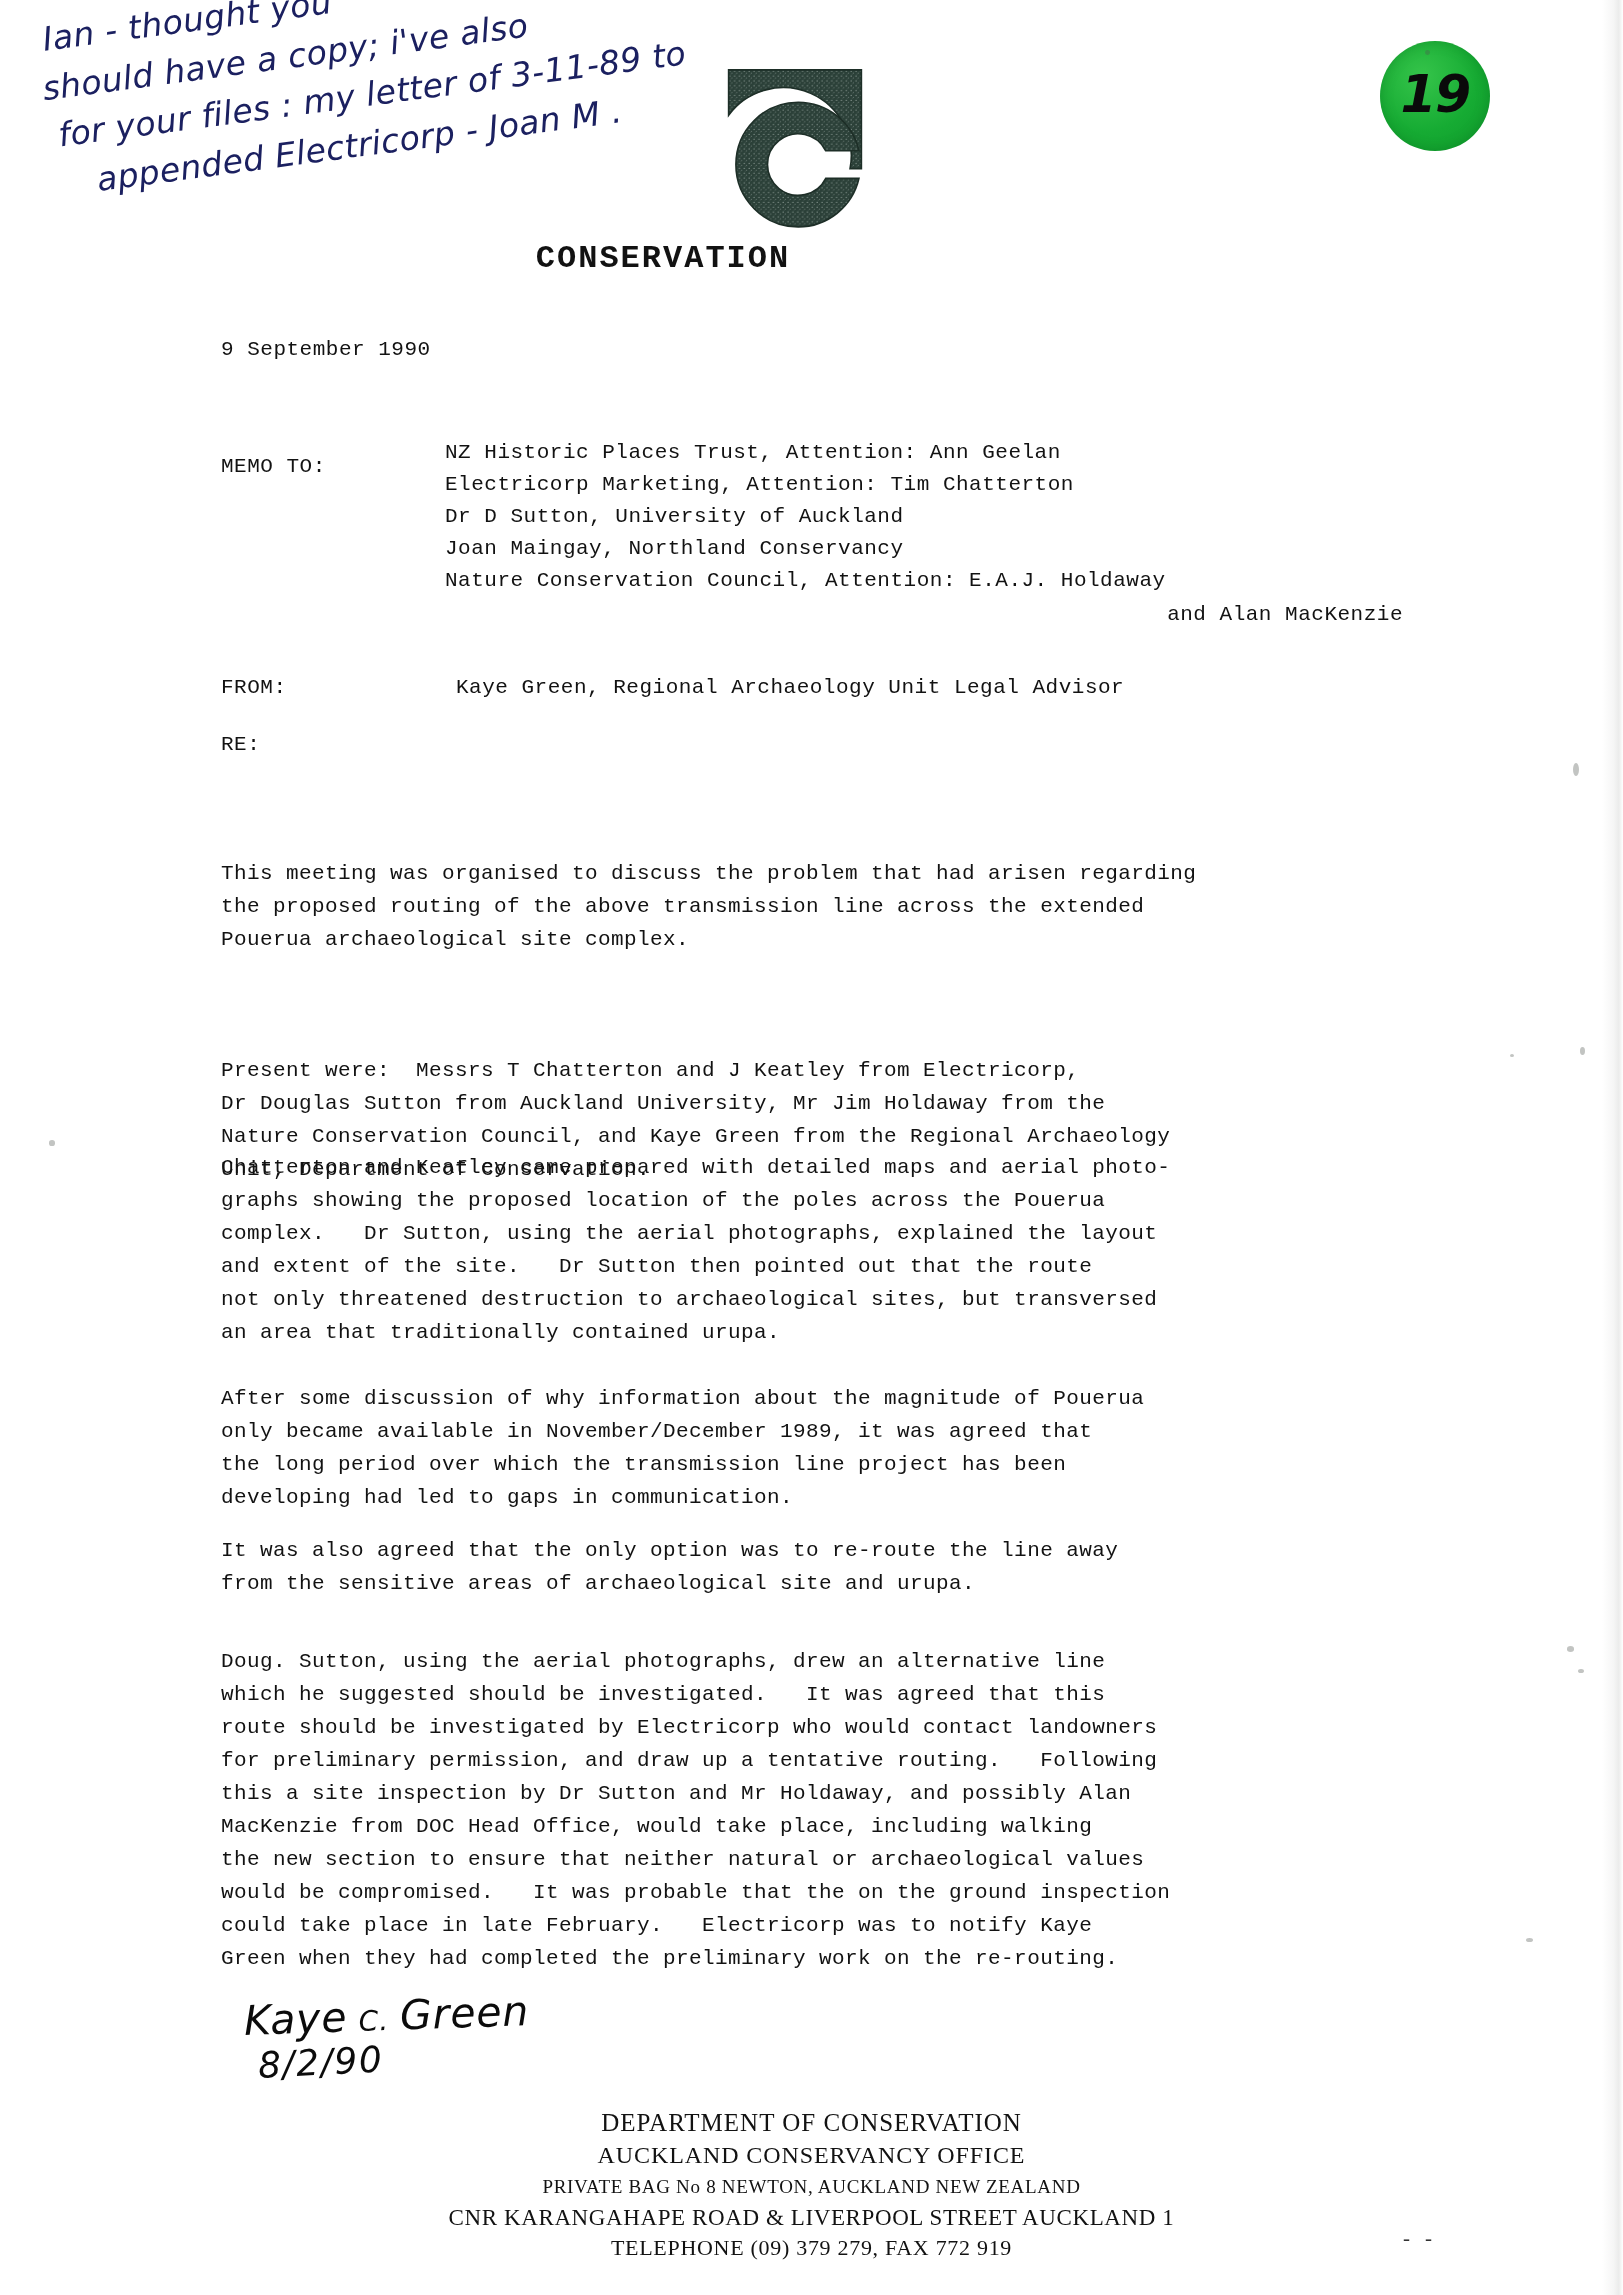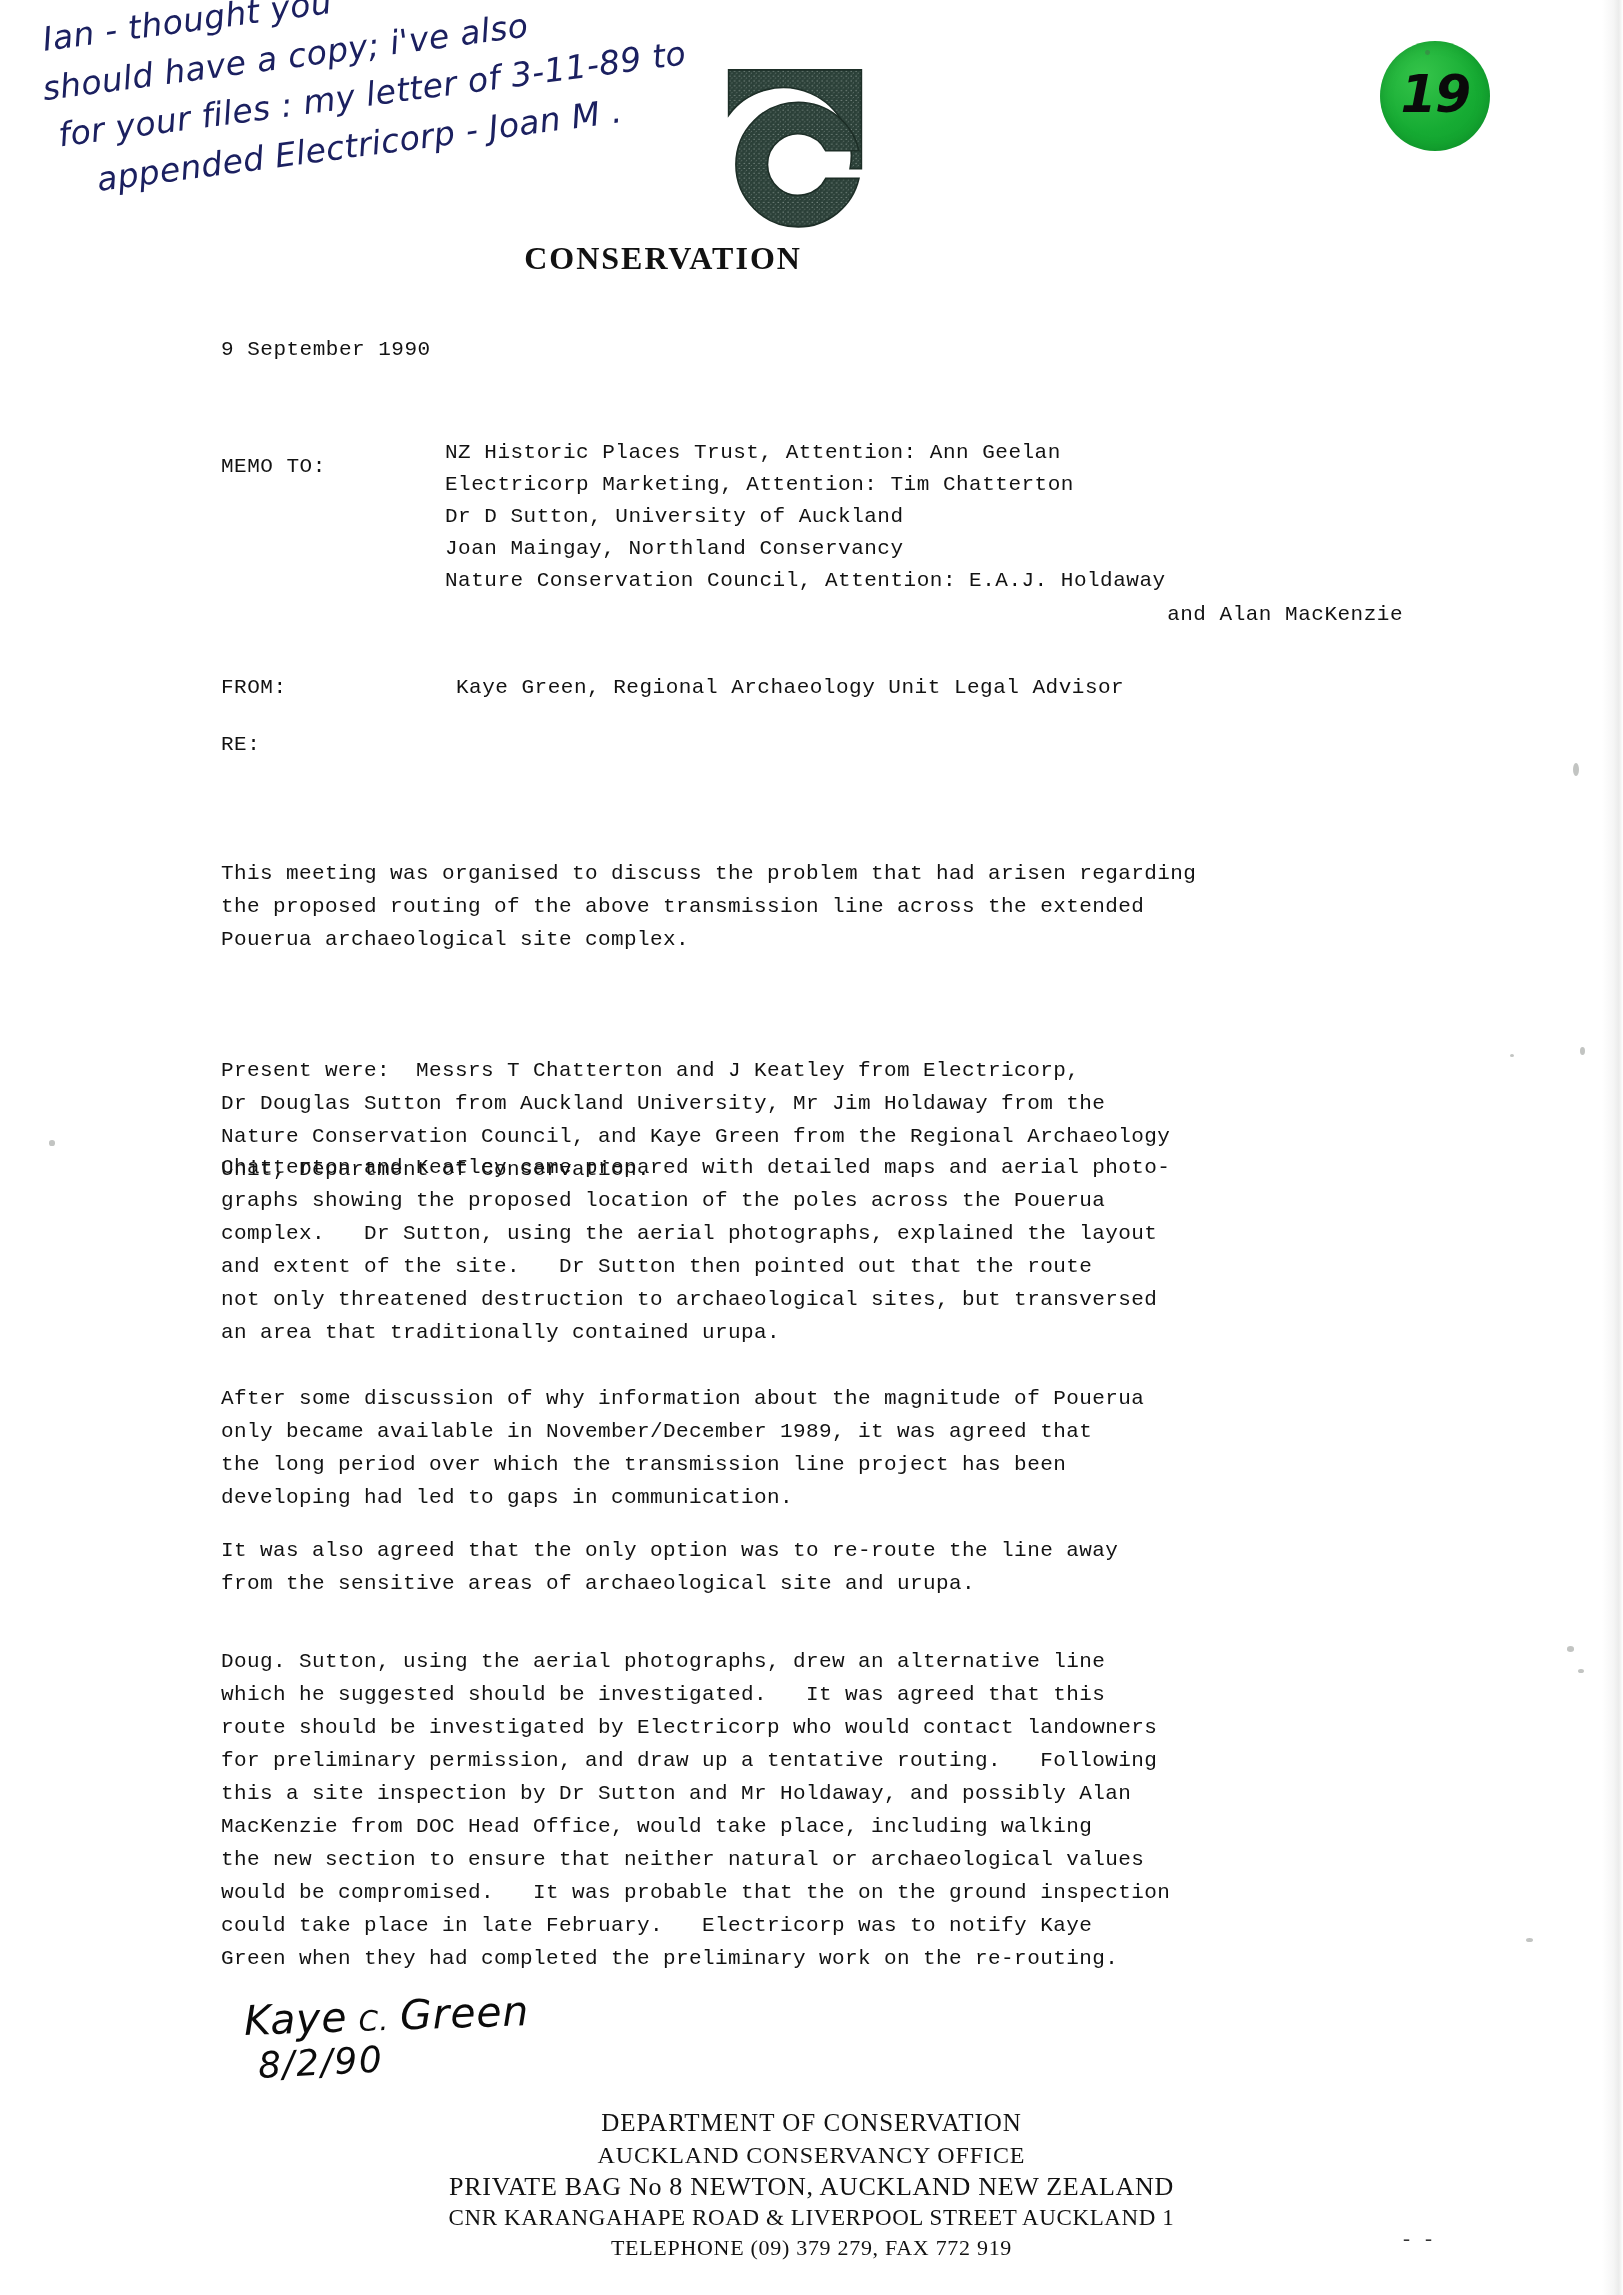--- a/index.html
+++ b/index.html
@@ -93,21 +93,21 @@
     width: 162px;
     height: 170px;
   }
   .logo-wrap svg { display: block; }
   .brandword {
     position: absolute;
     left: 0;
     top: 240px;
     width: 1326px;
     text-align: center;
-    font-family: Liberation Serif, serif;
+    font-family: Liberation Mono, monospace;
     font-size: 32px;
     font-weight: 700;
     letter-spacing: 2px;
     color: #121212;
   }
 
   
   .typed {
     position: absolute;
     font-family: "Liberation Mono", "DejaVu Sans Mono", monospace;
@@ -189,21 +189,21 @@
     letter-spacing: 1px;
     line-height: 32px;
     font-weight: 400;
   }
   .footer .f2 {
     font-size: 24px;
     letter-spacing: 0.9px;
     line-height: 32px;
   }
   .footer .f3 {
-    font-size: 26px;
+    font-size: 19px;
     letter-spacing: 0.7px;
     line-height: 31px;
   }
   .footer .f4 {
     font-size: 23px;
     letter-spacing: 0.6px;
     line-height: 31px;
   }
   .footer .f5 {
     font-size: 22px;

